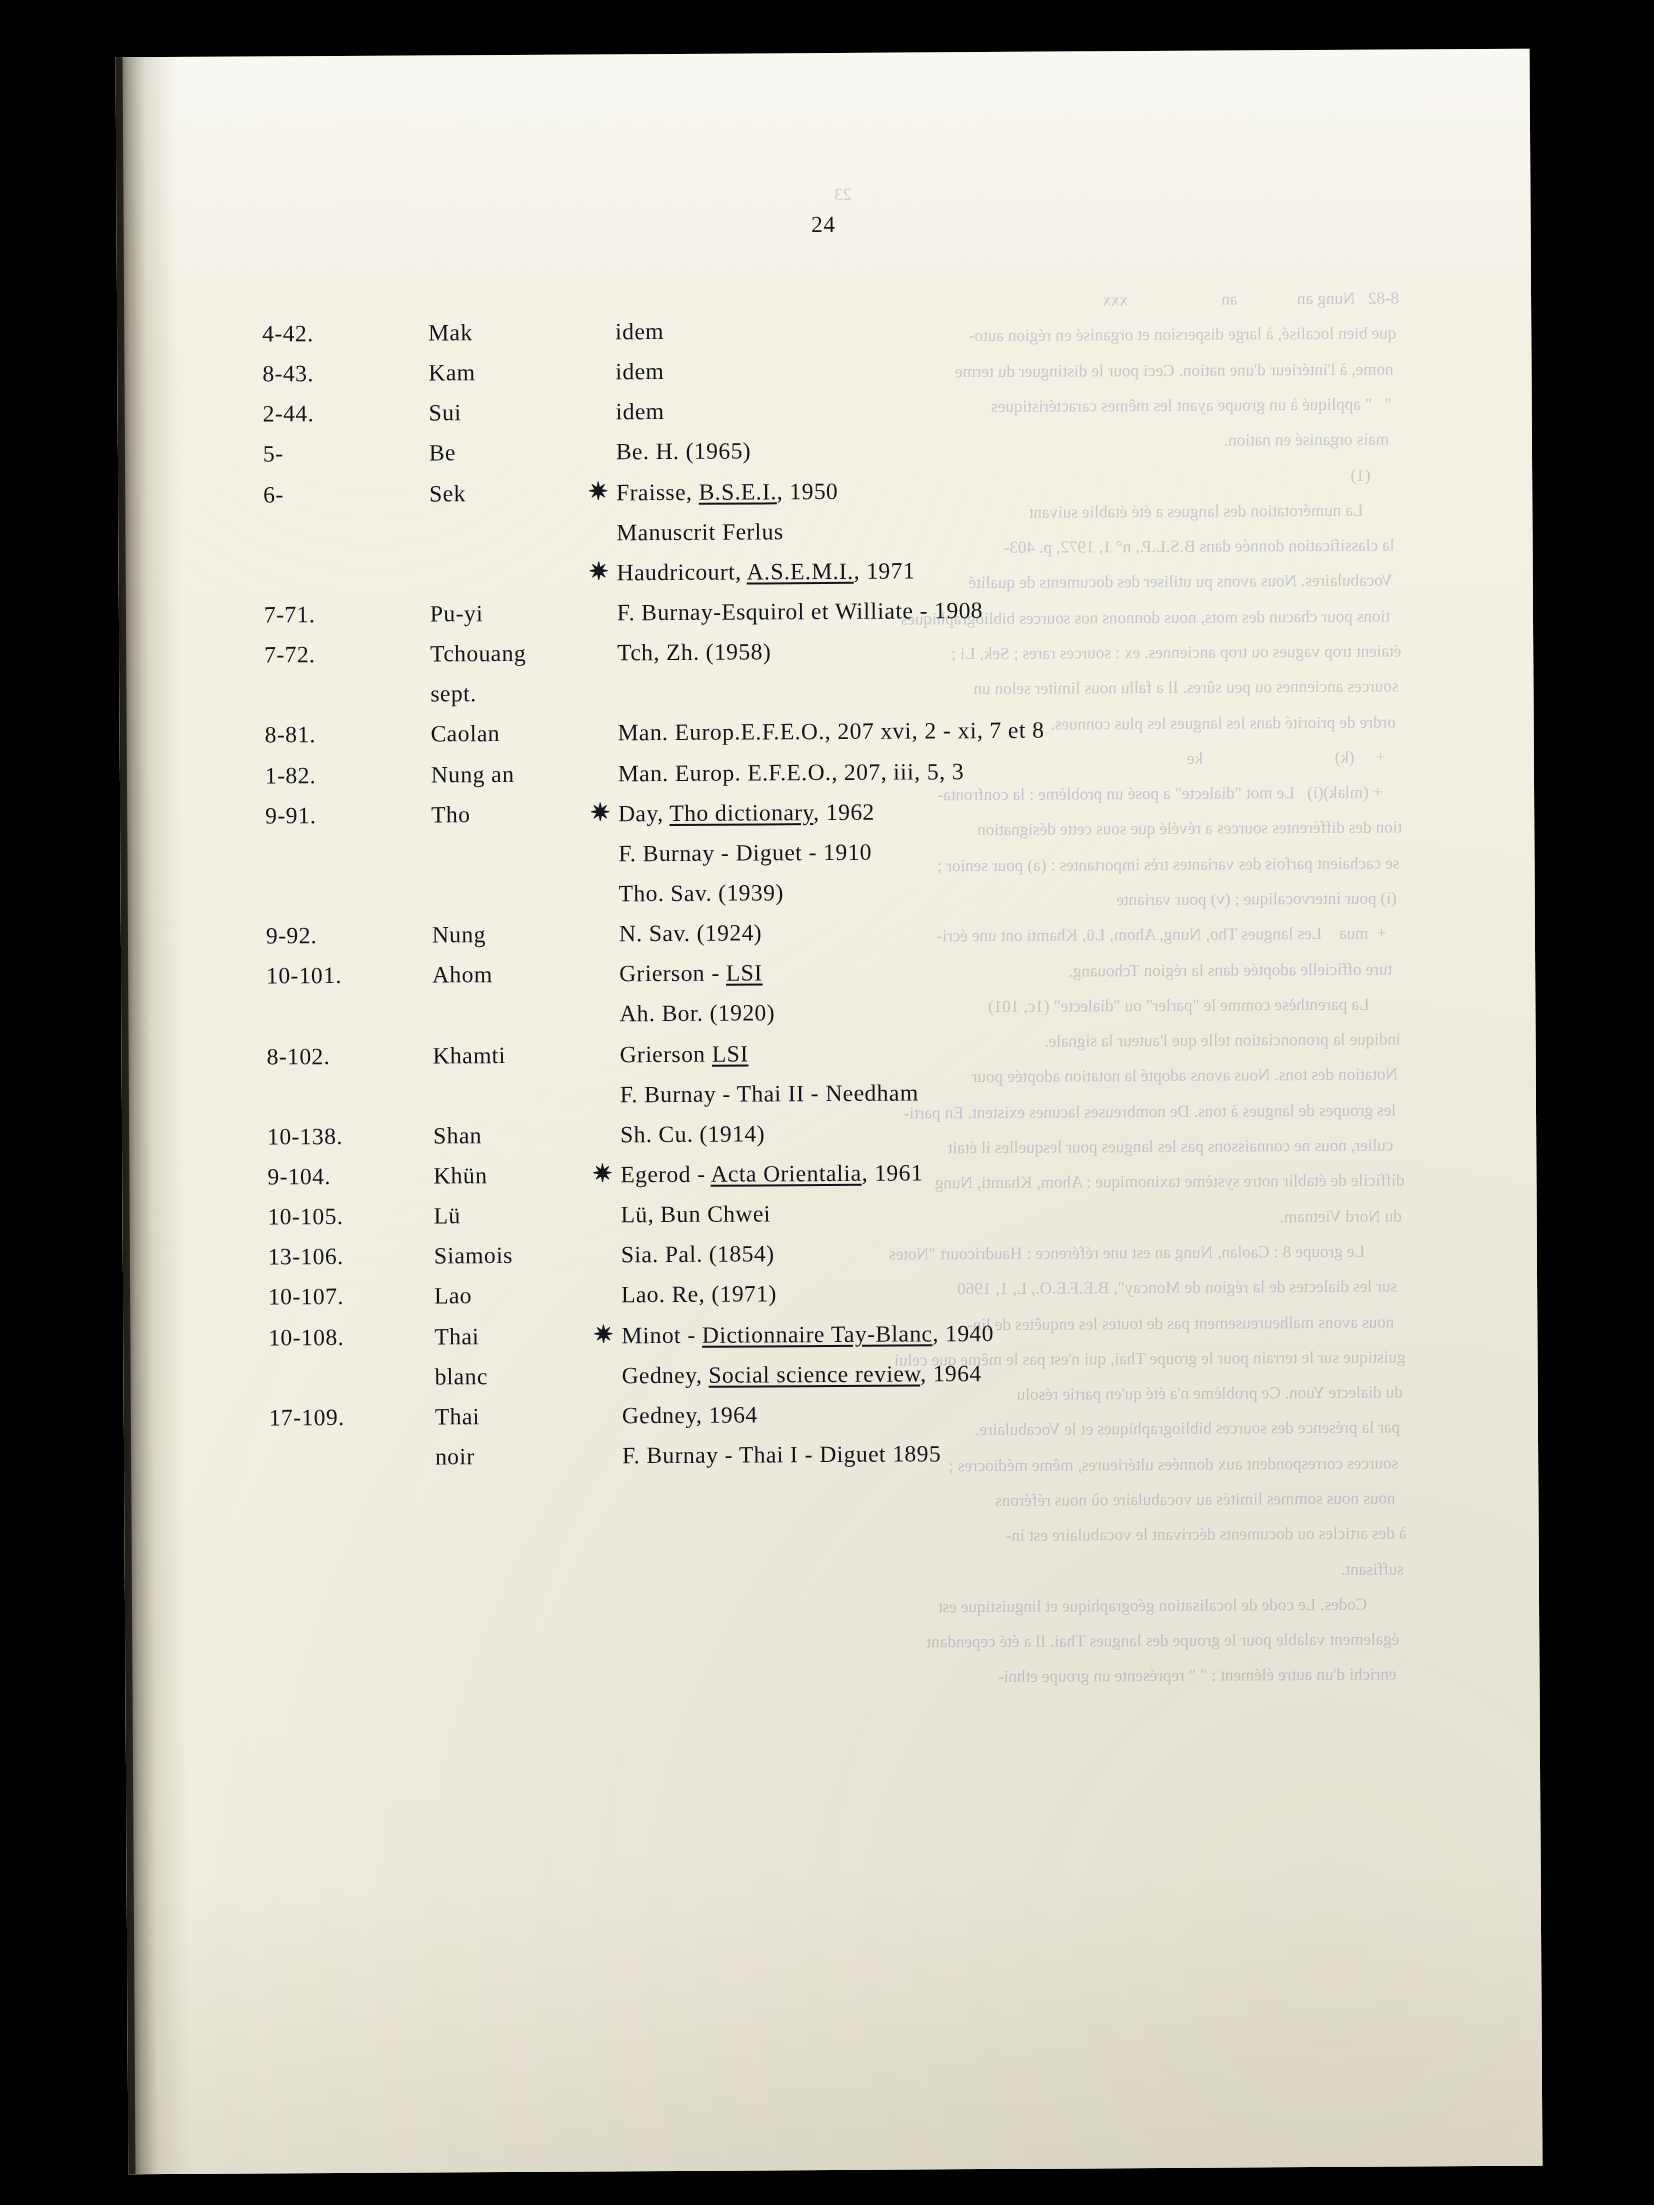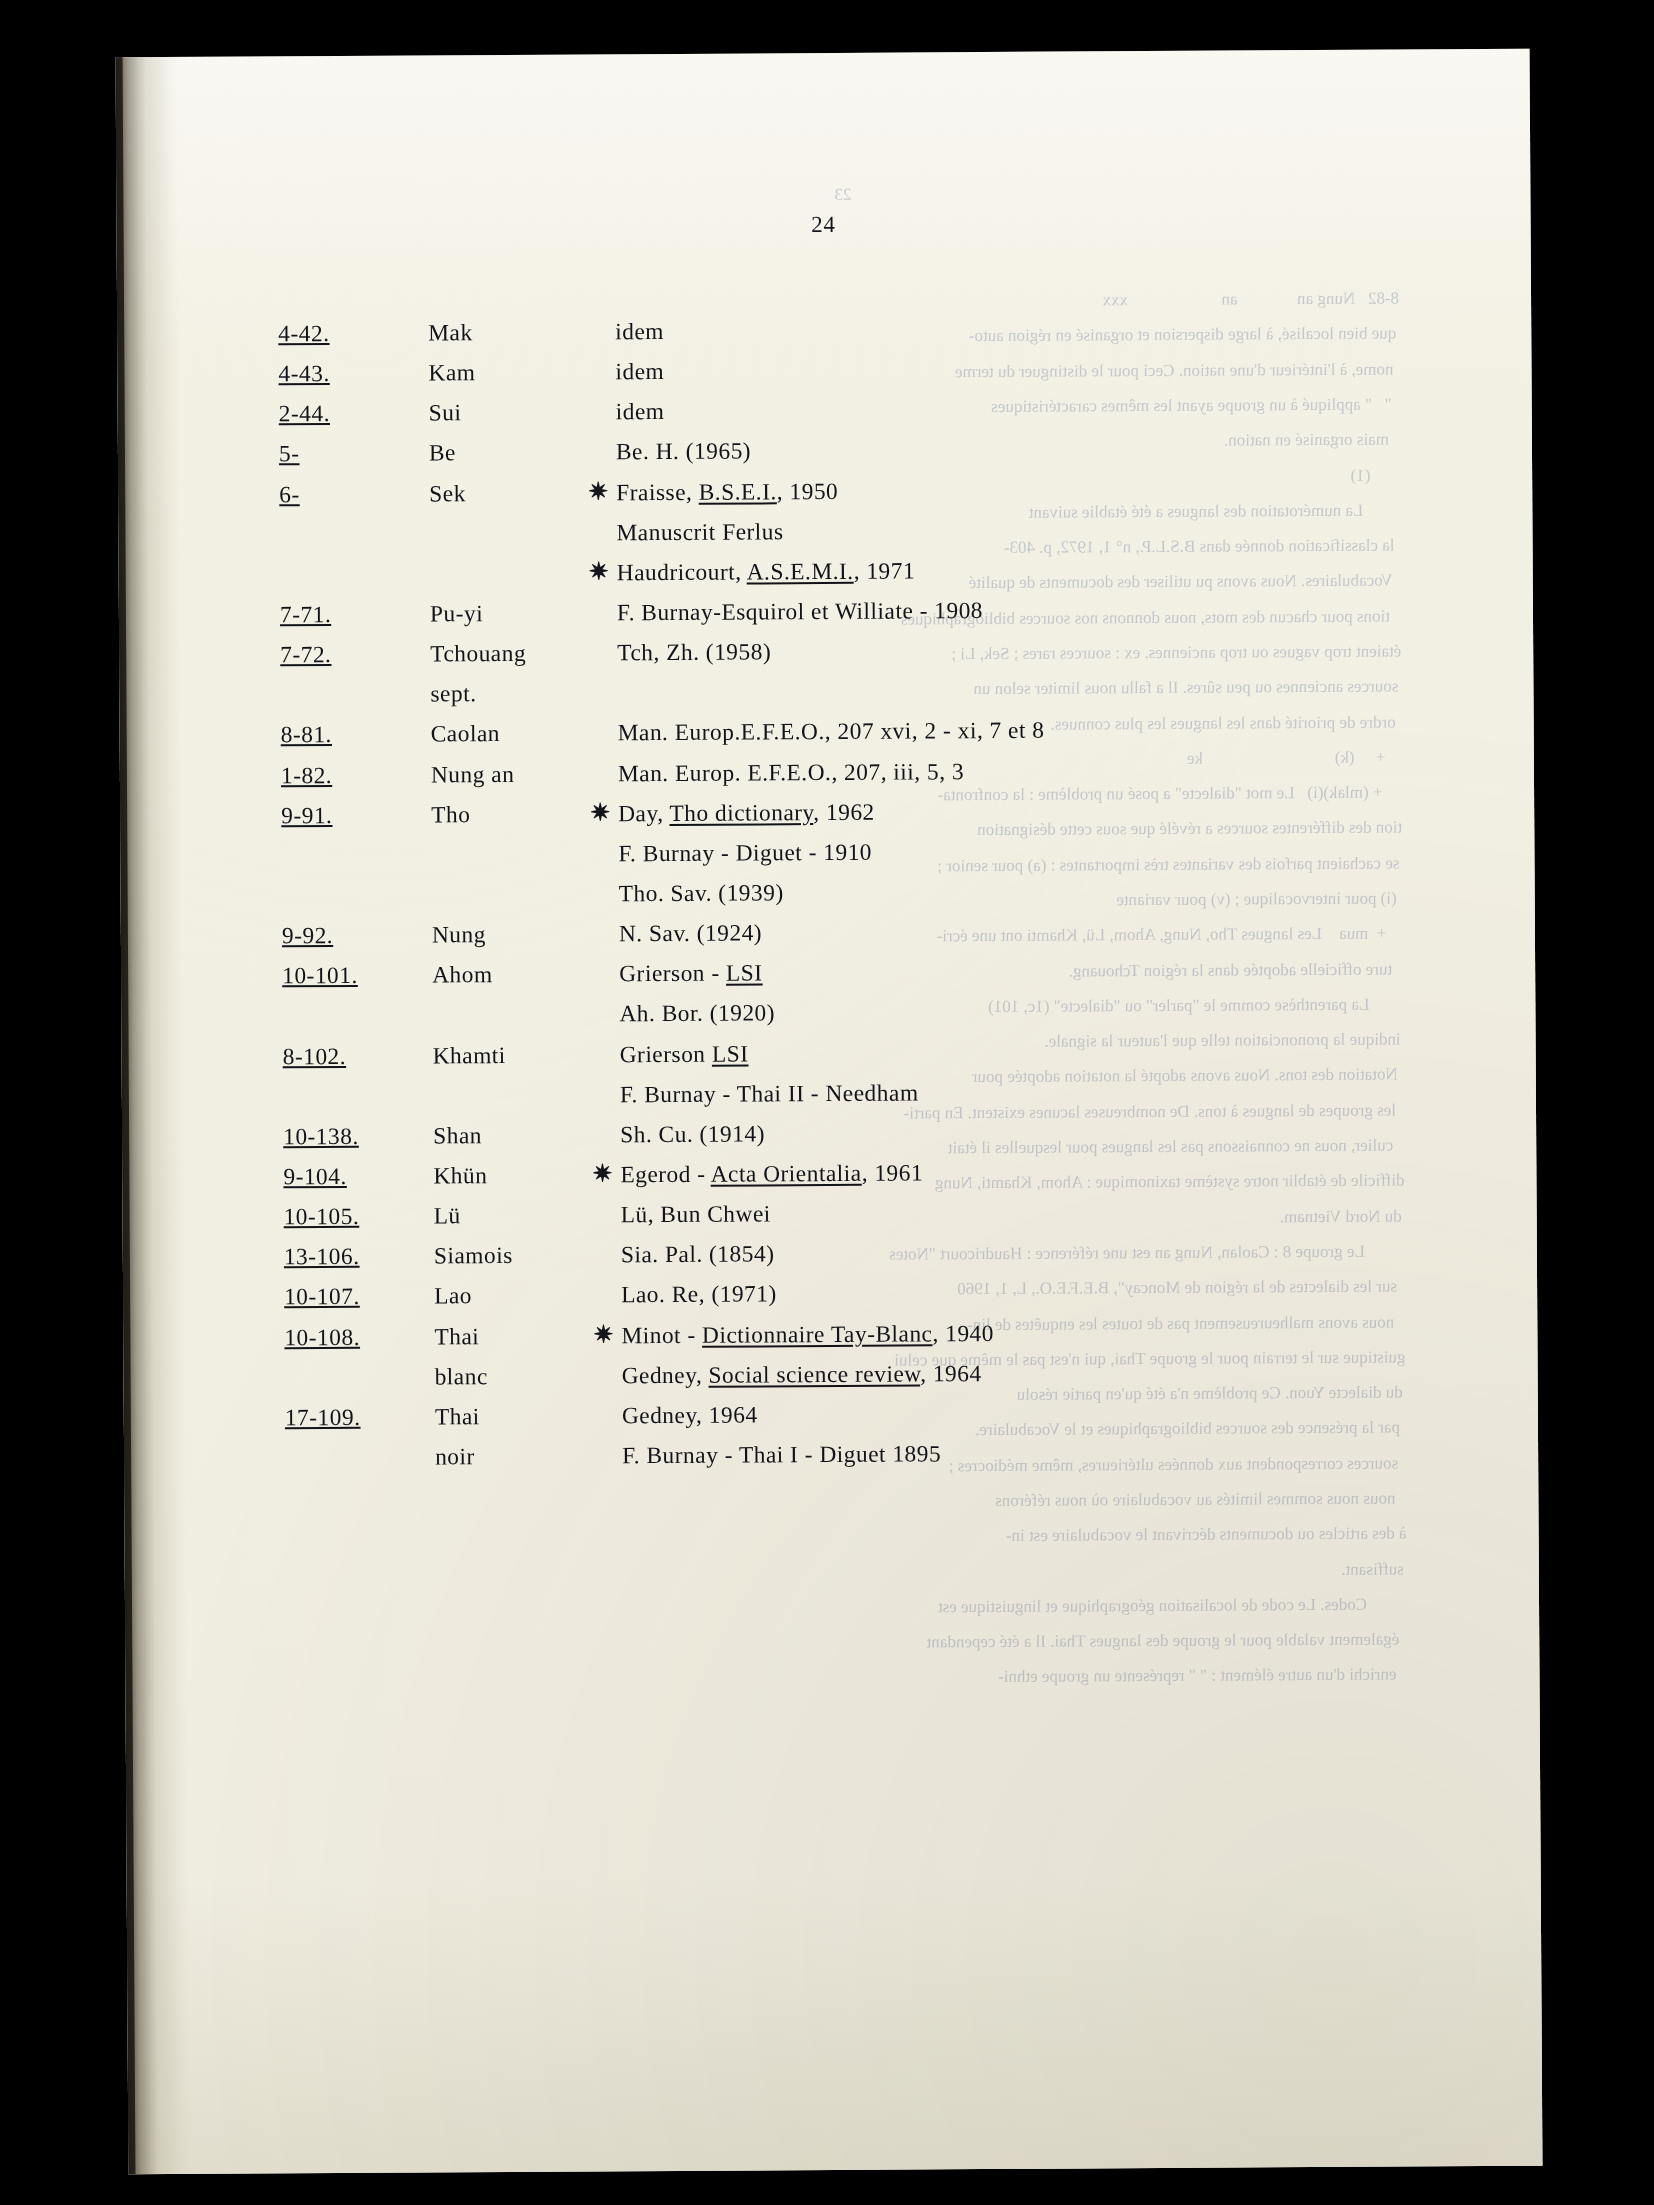--- a/index.html
+++ b/index.html
@@ -95,21 +95,21 @@
     position: relative;
     height: 40px;
   }
   .code, .name, .ref {
     position: absolute;
     white-space: pre;
     font-size: 23.4px;
     letter-spacing: 0.5px;
     color: #111318;
   }
-  .code { left: 16px; width: 159px; text-decoration: underline; }
+  .code { left: 0; width: 159px; }
   .name { left: 166px; width: 176px; }
   .ref  { left: 353px; width: 891px; }
   .star {
     position: absolute;
     left: 325px;
     font-size: 24px;
     font-weight: bold;
     line-height: 1.05;
   }
   .u { text-decoration: underline; text-underline-offset: 2.6px; }
@@ -180,21 +180,21 @@
 
     <div id="content">
       <div id="folio">24</div>
       <div id="entries" style="height: 1164px;">
           <div class="row" style="height: 40px; position: absolute; left: 0px; top: 0px; width: 100%;">
             <span class="code">4-42.</span>
             <span class="name">Mak</span>
             <span class="ref">idem</span>
           </div>
           <div class="row" style="height: 40px; position: absolute; left: 0px; top: 40px; width: 100%;">
-            <span class="code">4-43.</span>
+            <span class="code">8-43.</span>
             <span class="name">Kam</span>
             <span class="ref">idem</span>
           </div>
           <div class="row" style="height: 40px; position: absolute; left: 0px; top: 80px; width: 100%;">
             <span class="code">2-44.</span>
             <span class="name">Sui</span>
             <span class="ref">idem</span>
           </div>
           <div class="row" style="height: 40px; position: absolute; left: 0px; top: 120px; width: 100%;">
             <span class="code">5-</span>

